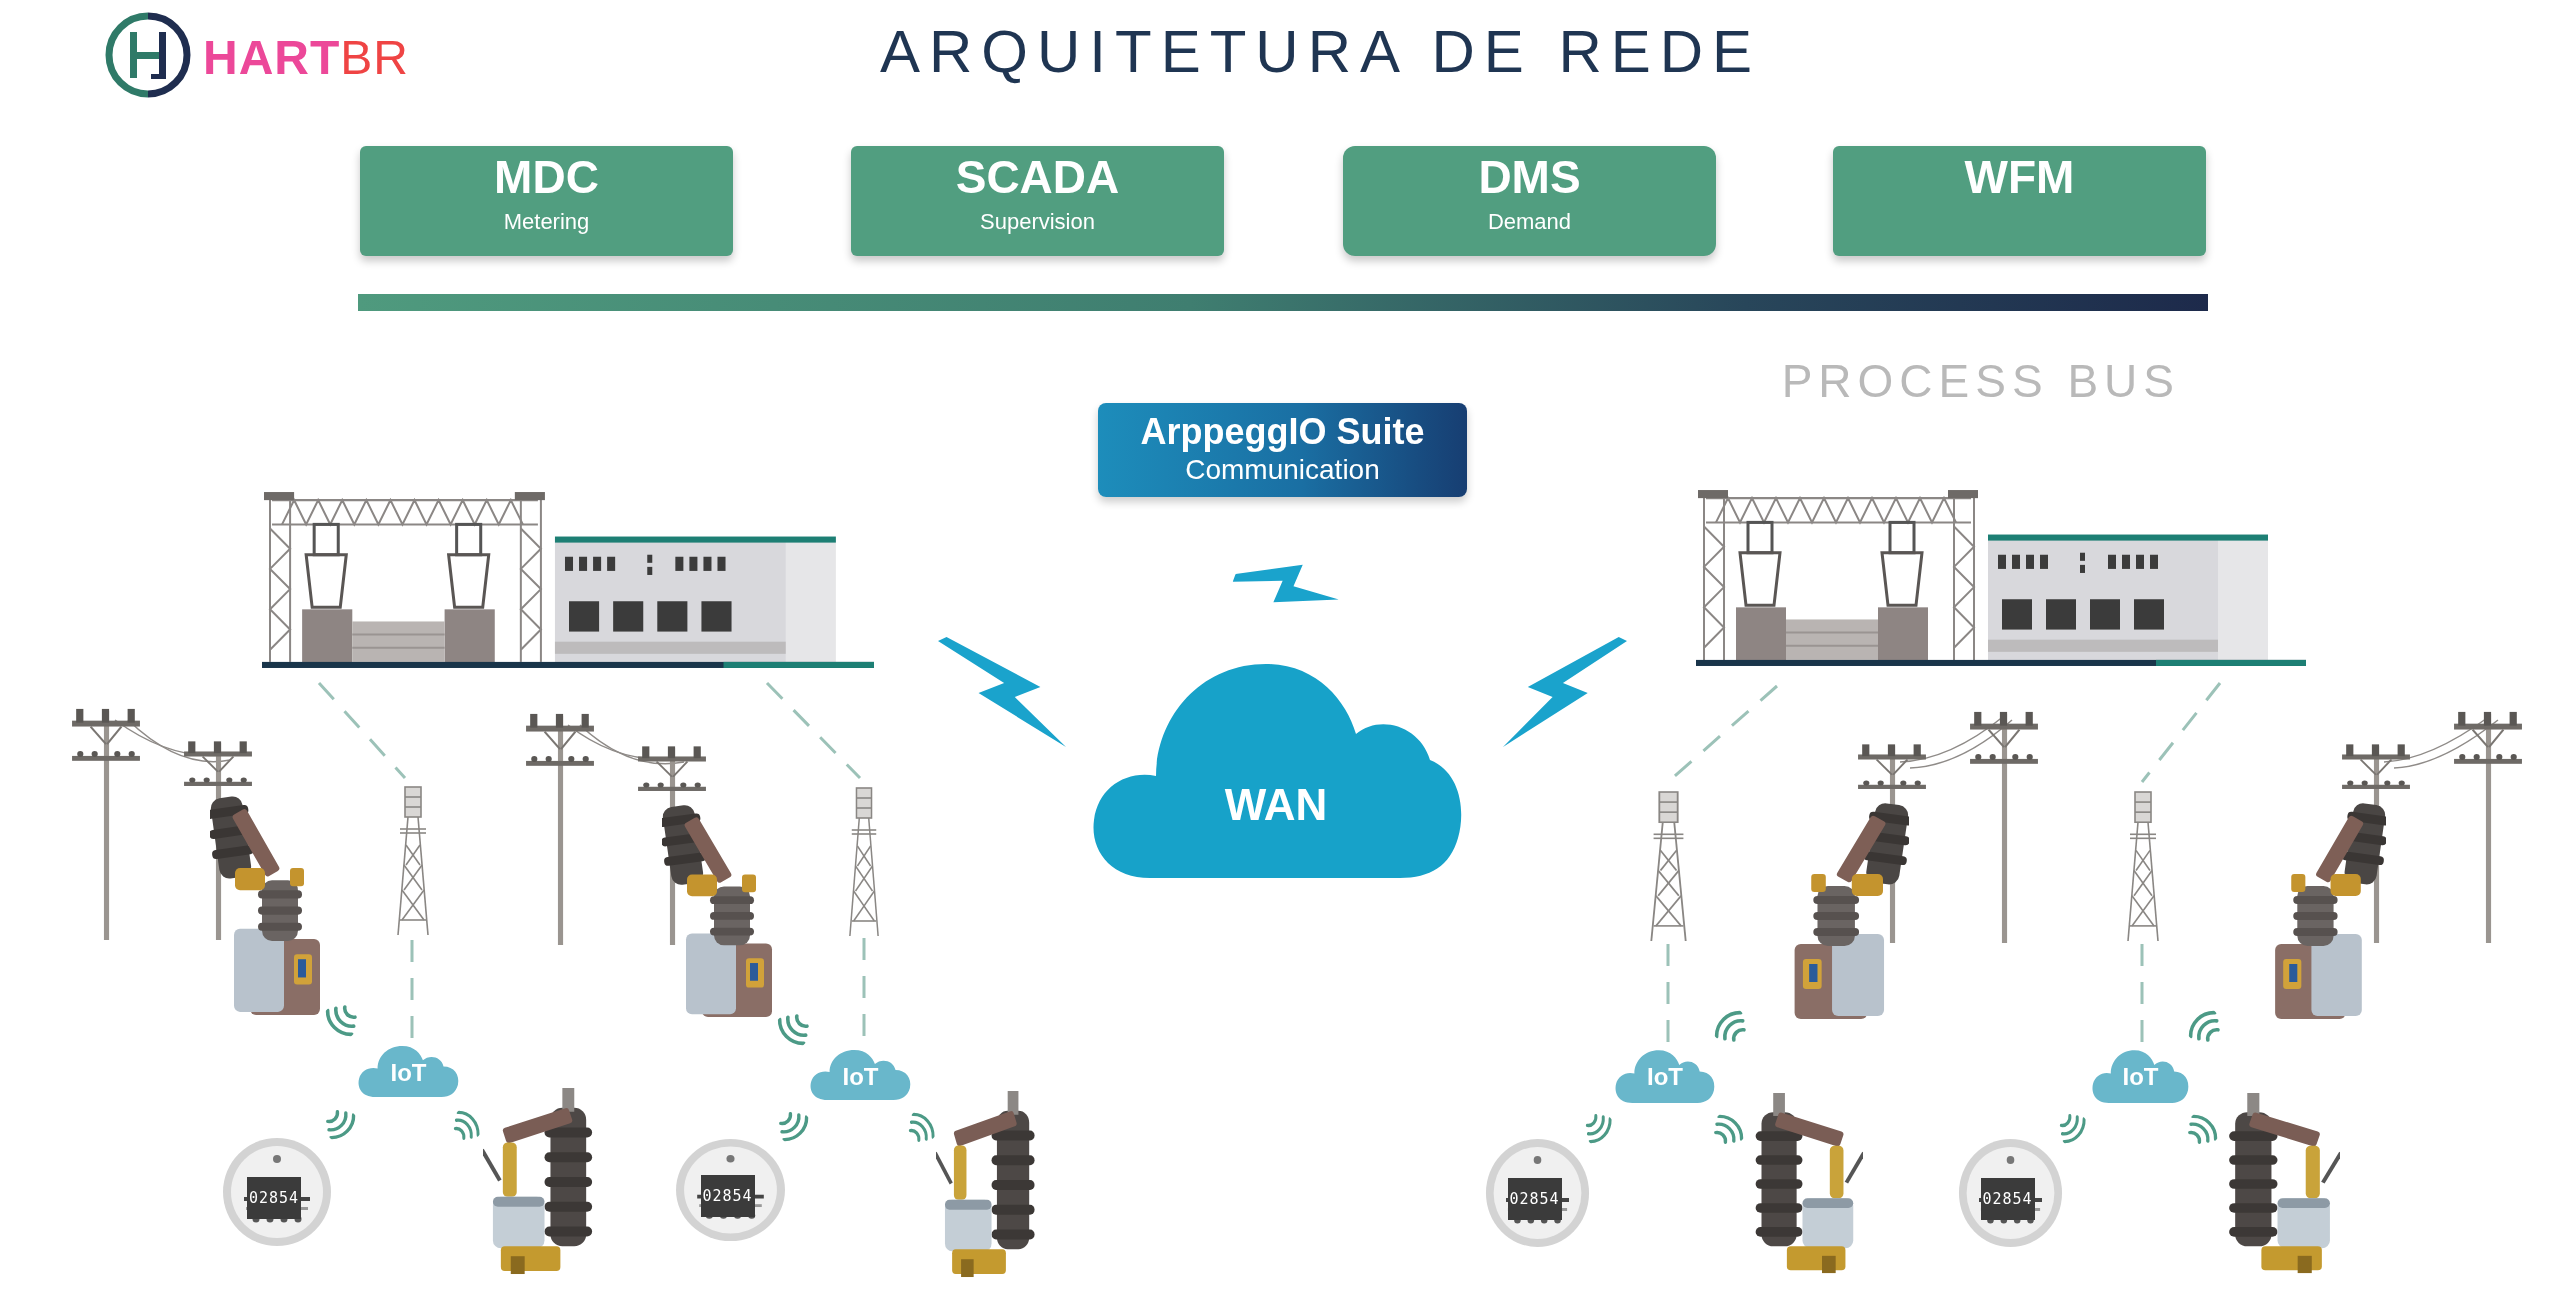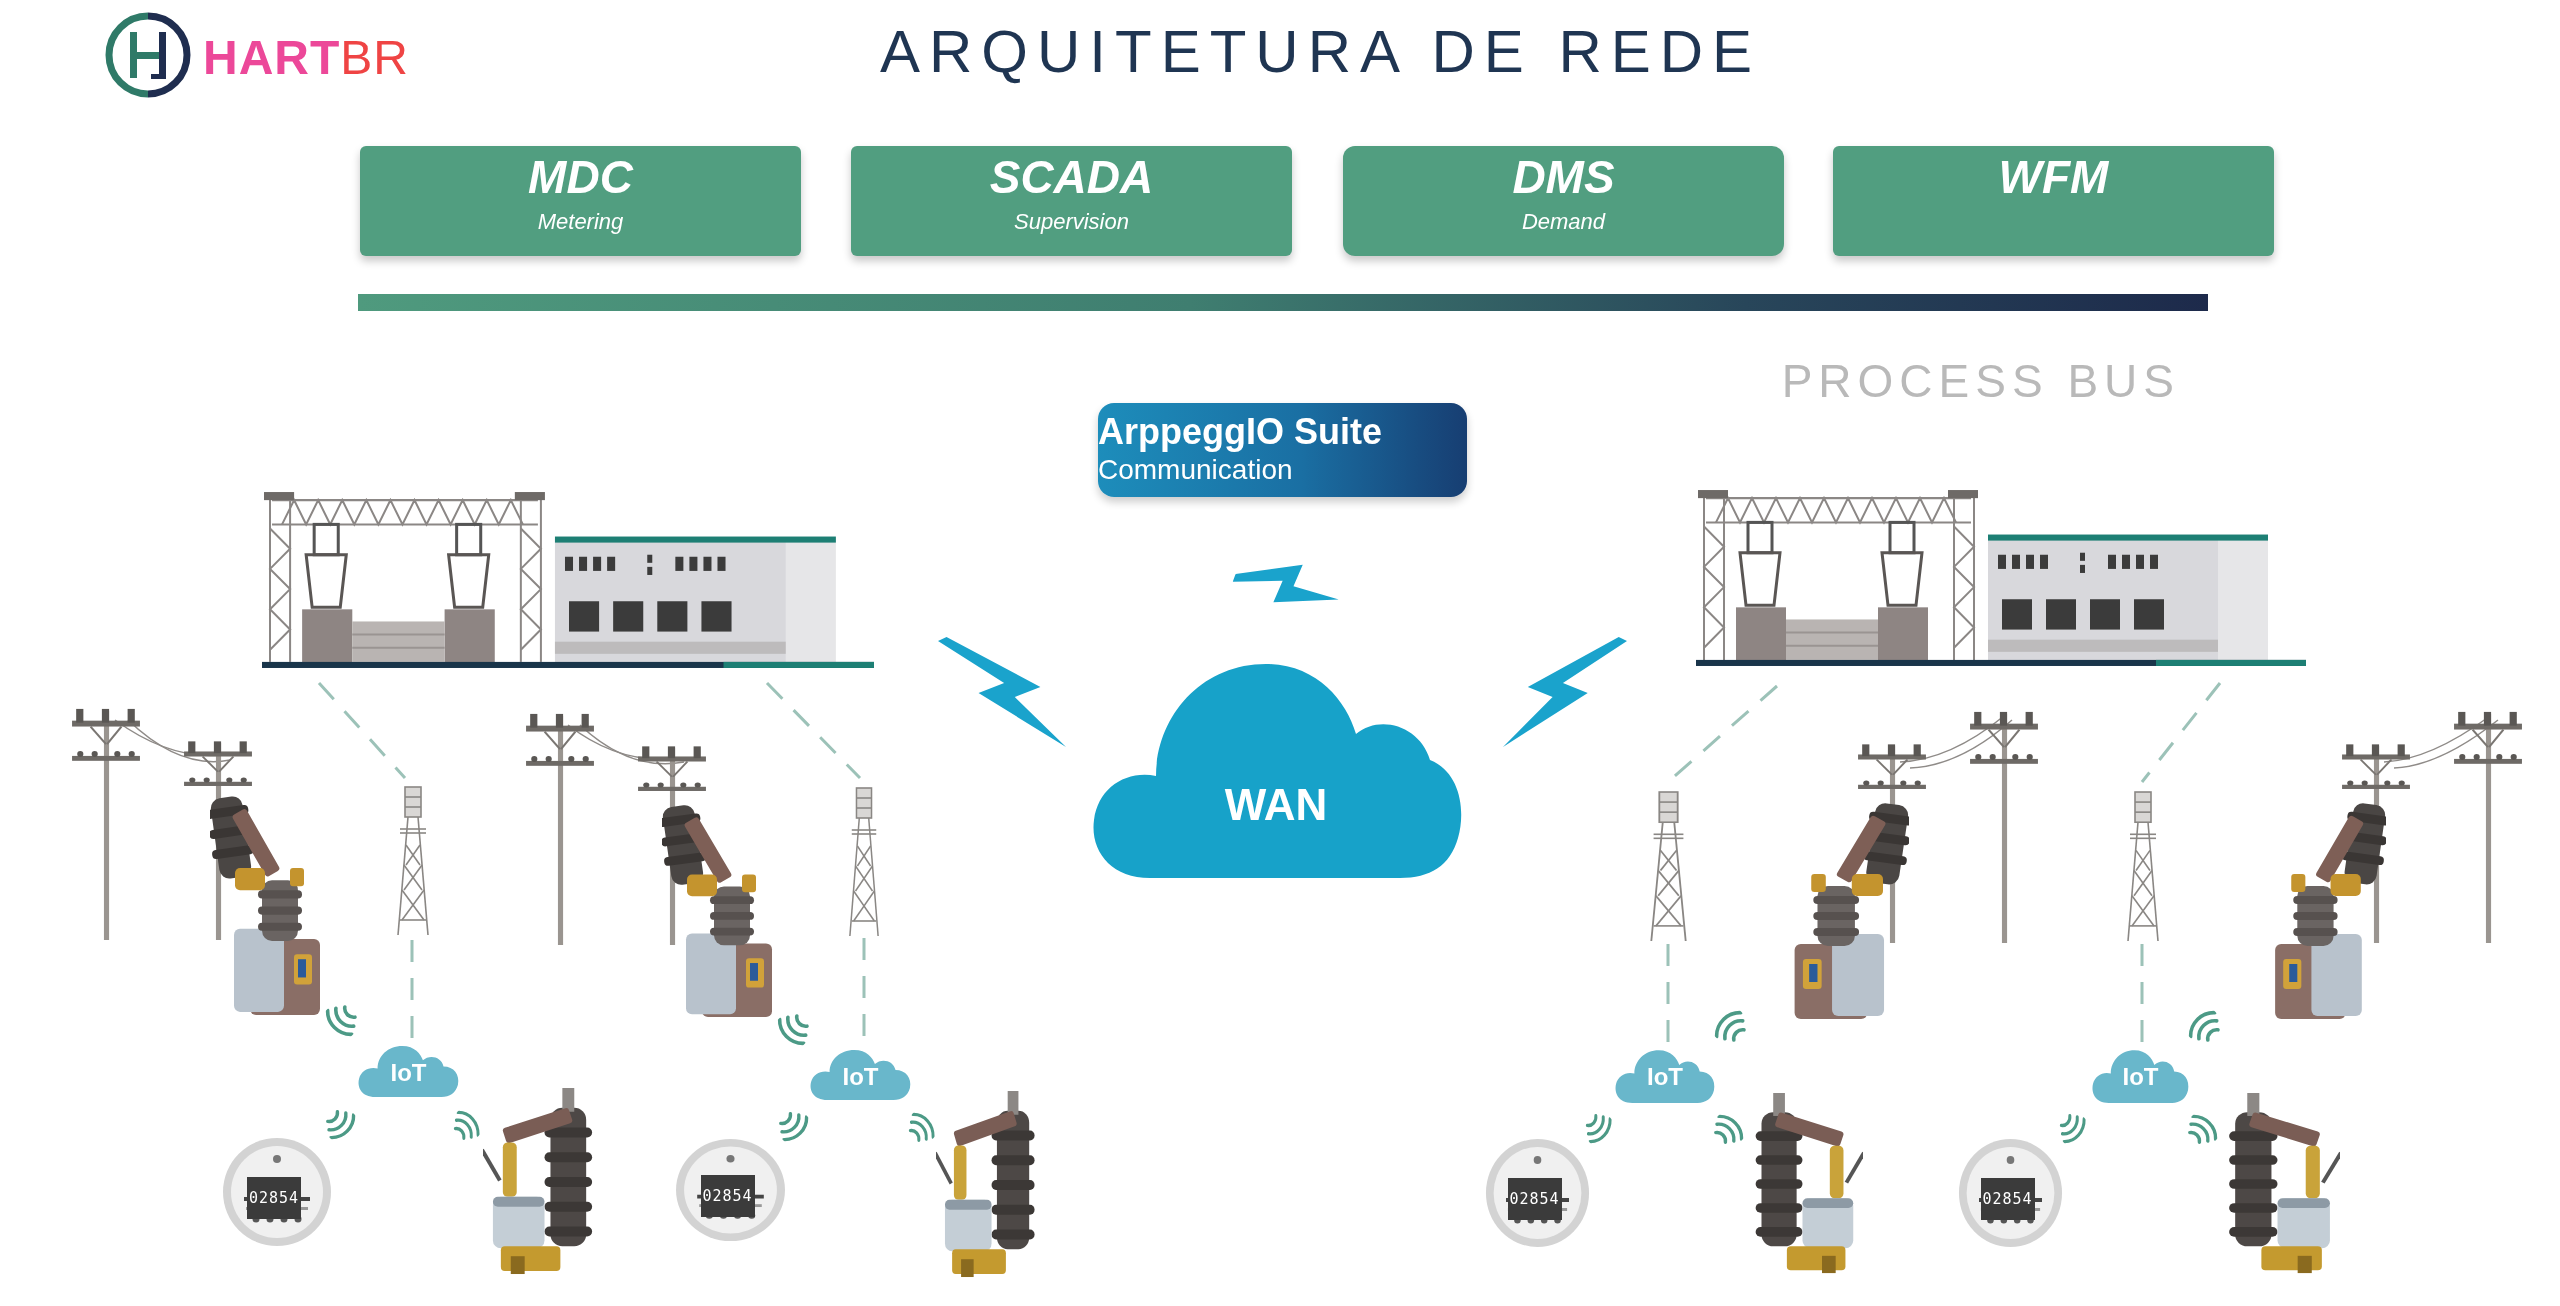--- a/index.html
+++ b/index.html
@@ -7,35 +7,35 @@
   .abs { position:absolute; }
   
   #logo { left:105px; top:12px; width:310px; height:86px; }
   #logo-mark { left:0; top:0; width:86px; height:86px; }
   #logo-text { left:98px; top:22px; font-size:48px; line-height:48px; letter-spacing:1px; white-space:nowrap; }
   #logo-text .b1 { color:#ec4899; font-weight:bold; }
   #logo-text .b2 { color:#ef4444; font-weight:normal; }
   
   #title { left:880px; top:22px; width:830px; text-align:center; font-size:60px; line-height:60px; letter-spacing:9px; color:#1f3552; font-weight:normal; white-space:nowrap; }
   
-  .sysbox { position:absolute; top:146px; width:441px; height:110px; background:#519e80; border-radius:6px;
-            box-shadow:0 5px 8px rgba(0,0,0,0.22); color:#ffffff; text-align:center;font-style:italic; }
+  .sysbox { position:absolute; top:146px; width:373px; height:110px; background:#519e80; border-radius:6px;
+            box-shadow:0 5px 8px rgba(0,0,0,0.22); color:#ffffff; text-align:center; }
   .sysbox .t1 { display:block; margin-top:6px; font-size:46px; line-height:50px; font-weight:bold; }
   .sysbox .t2 { display:block; font-size:22px; line-height:40px; }
   #box-mdc { left:360px; }
   #box-scada { left:851px; }
   #box-dms { left:1343px;border-radius:12px; }
   #box-wfm { left:1833px; }
   
   #bus-bar { left:358px; top:294px; width:1850px; height:17px; background:linear-gradient(90deg,#4f9a7e 0%,#3f7e70 45%,#28465a 75%,#1d2a4b 100%); }
   #bus-label { left:1780px; top:358px; width:400px; text-align:right; font-size:46px; line-height:46px; letter-spacing:6px; color:#b9b9b9; font-weight:normal; white-space:nowrap; }
   
-  #arp-box { left:1098px; top:403px; width:369px; height:94px; border-radius:16px;
+  #arp-box { left:1098px; top:403px; width:369px; height:94px; border-radius:8px;
              background:linear-gradient(90deg,#1d8dbb 0%,#1a6fa3 55%,#173e72 100%);
-             box-shadow:0 5px 8px rgba(0,0,0,0.2); color:#fff; text-align:left; }
+             box-shadow:0 5px 8px rgba(0,0,0,0.2); color:#fff; text-align:center; }
   #arp-box .t1 { display:block; margin-top:8px; font-size:36px; line-height:42px; font-weight:bold; }
   #arp-box .t2 { display:block; font-size:28px; line-height:34px; }
   
   #wan { left:1090px; top:660px; width:372px; height:220px; }
   #wan-label { left:1090px; top:755px; width:372px; text-align:center; color:#fff; font-size:44px; font-weight:bold; line-height:50px;margin-top:25px; }
   .svgabs { position:absolute; overflow:visible; }
   
   .iot-label { position:absolute; width:103px; text-align:center; color:#fff; font-weight:bold; font-size:24px; line-height:30px; }
   
   .meter-digits { position:absolute; font-family:"DejaVu Sans Mono", monospace; font-size:15px; line-height:18px; color:#ffffff; background:#3b3b3b; padding:12px 2px; letter-spacing:1px; }

